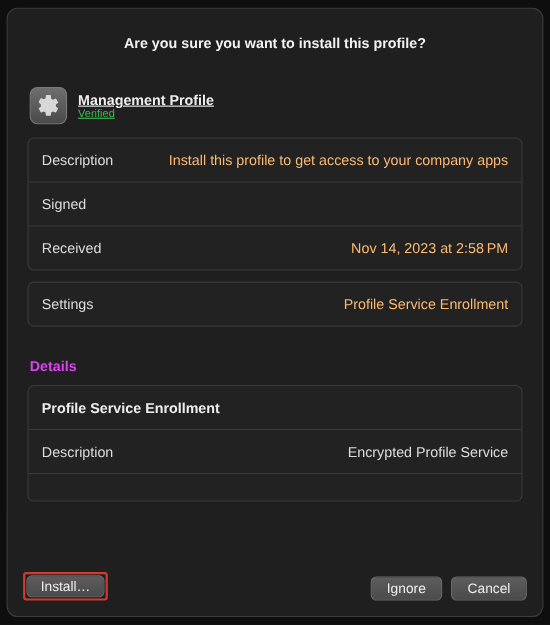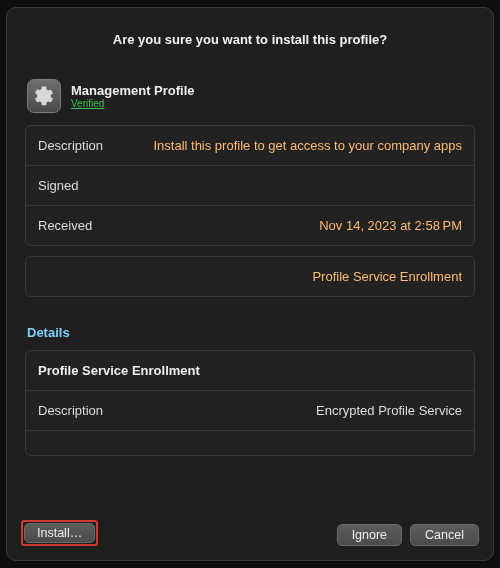--- a/index.html
+++ b/index.html
@@ -42,21 +42,21 @@
     padding: 16px 2px 12px;
   }
   .gear-box {
     width: 34px; height: 34px;
     background: linear-gradient(#6e6e6e,#4a4a4a);
     border-radius: 7px;
     display: flex; align-items: center; justify-content: center;
     border: 1px solid #7a7a7a;
   }
   .gear-box svg { width: 22px; height: 22px; fill: #d8d8d8; }
-  .p-name { font-weight: 600; font-size: 13px; color: #eee; }
+  .p-name { font-weight: 600; font-size: 13px; color: #eee; text-decoration: underline; }
   .verified { font-size: 10px; font-weight: 500; text-decoration: underline; }
   .panel {
     border: 1px solid #3a3a3a;
     border-radius: 6px;
     background: #222;
   }
   .row {
     display: flex;
     padding: 12px 12px;
     font-size: 13px;
@@ -64,21 +64,21 @@
     gap: 14px;
   }
   .row + .row { border-top: 1px solid #383838; }
   .row .lab { flex: 0 0 82px; color: #ddd; }
   .row .val { flex: 1; text-align: right; color: #fdba74; }
   .row .val-right { flex: 1; text-align: right; color: #fdba74; }
   .panel2 { margin-top: 10px; }
   .section-title {
     font-weight: 600;
     font-size: 13px;
-    color: #7dd3fc;
+    color: #d946ef;
     margin: 28px 0 10px 2px;
   }
   .panel3 { border: 1px solid #3a3a3a; border-radius: 6px; background: #222; }
   .row-head {
     padding: 12px 12px;
     font-weight: 600;
     font-size: 13px;
     color: #eee;
   }
   .row3 {
@@ -150,20 +150,21 @@
         <div class="val"></div>
       </div>
       <div class="row">
         <div class="lab">Received</div>
         <div class="val-right">Nov 14, 2023 at 2:58 PM</div>
       </div>
     </div>
 
     <div class="panel panel2">
       <div class="row">
+        <div class="lab">Settings</div>
         <div class="val-right">Profile Service Enrollment</div>
       </div>
     </div>
 
     <div class="section-title">Details</div>
 
     <div class="panel3">
       <div class="row-head">Profile Service Enrollment</div>
       <div class="row3">
         <div class="lab">Description</div>

